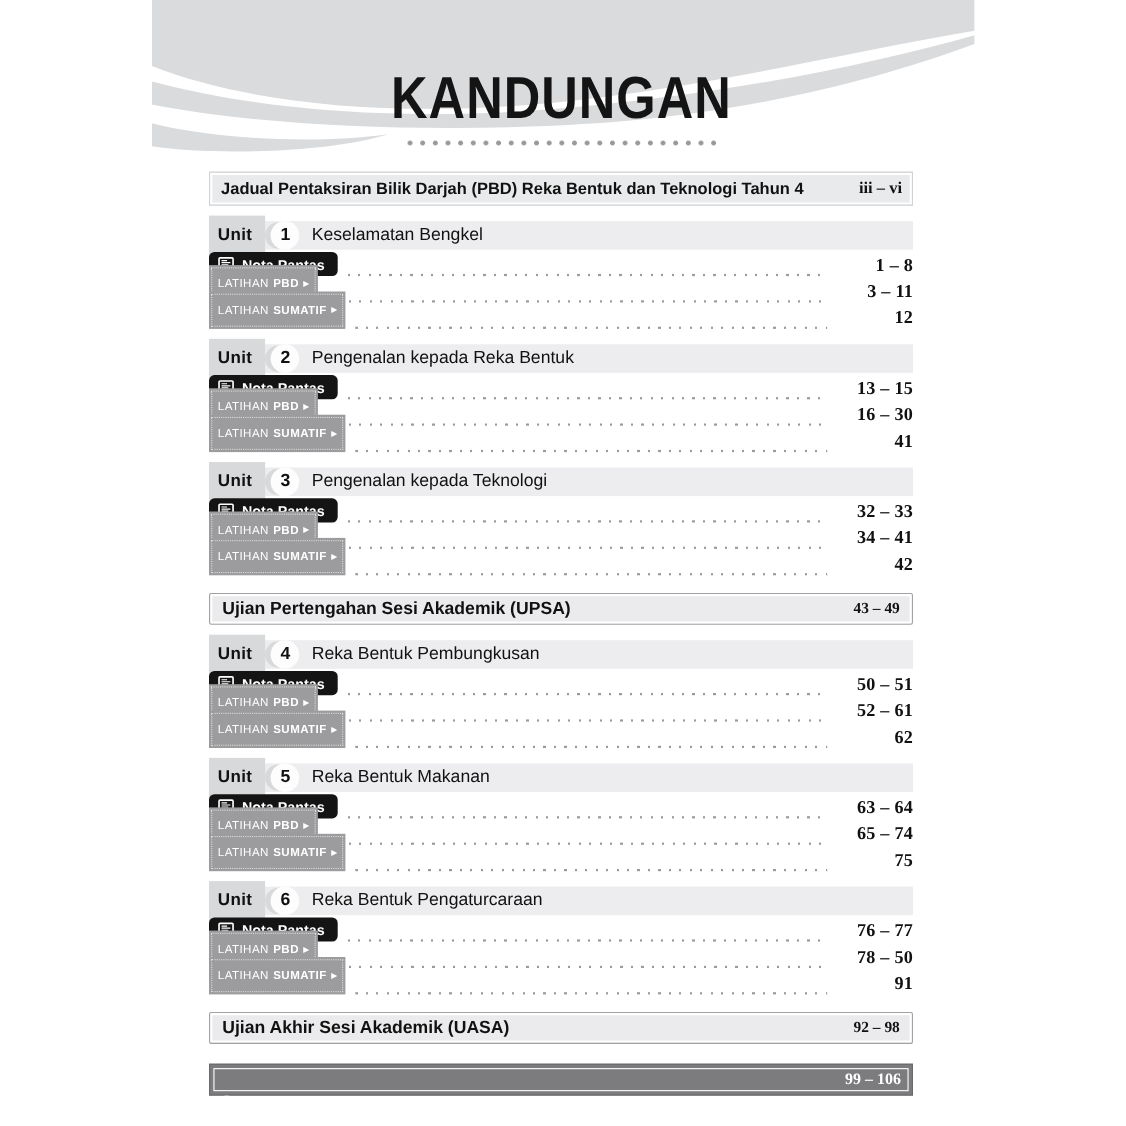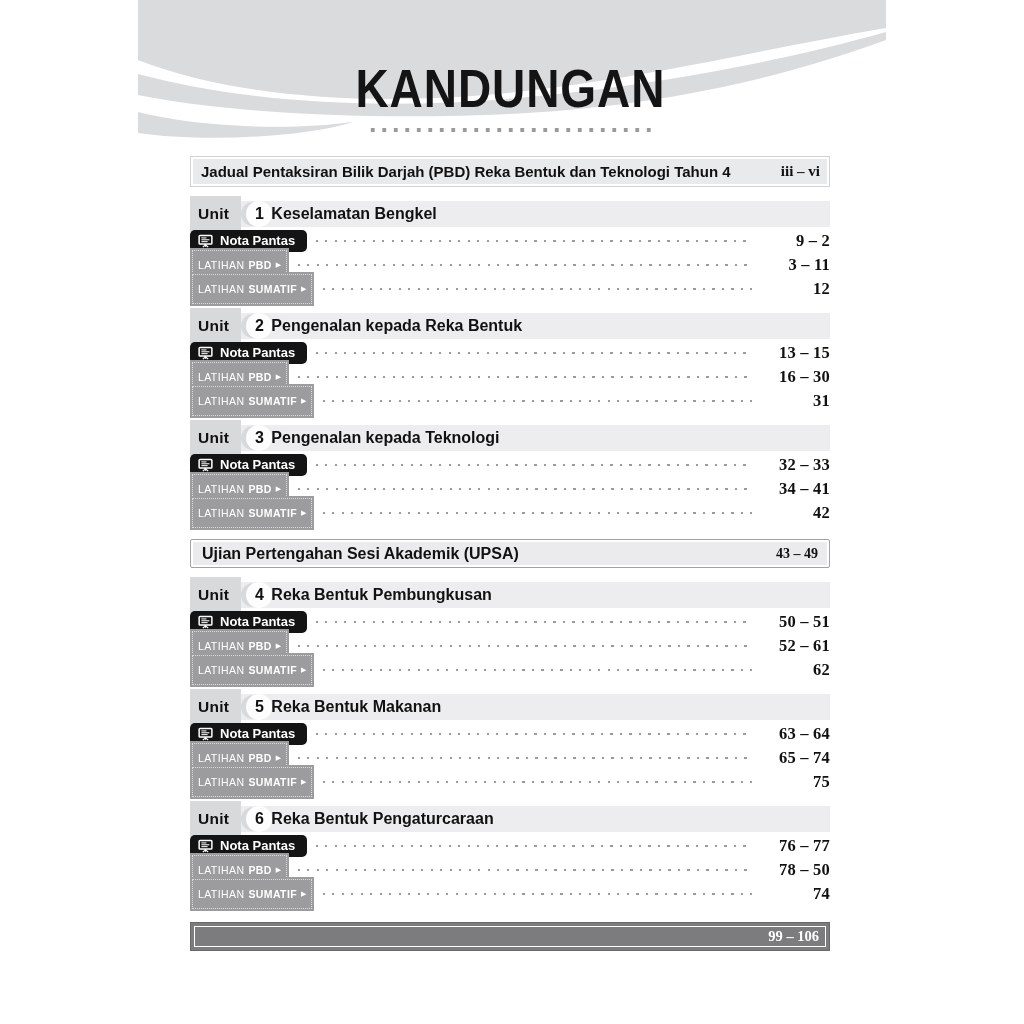--- a/index.html
+++ b/index.html
@@ -28,23 +28,23 @@
   .unit-section { margin-top:14px; }
   .unit-header { display:flex; align-items:center; height:26px; background:#ededef; }
   .unit-chip { background:#d8d9db; height:36px; display:flex; align-items:center;
                padding:0 12px 0 8px; font-weight:700; font-size:15.5px; letter-spacing:.3px; }
   .unit-num-badge { position:relative; width:30px; height:26px; flex:0 0 auto; }
   .unit-num-badge .crescent { position:absolute; left:0; top:1px; width:24px; height:24px;
                border-radius:50%; background:#d8d9db; }
   .unit-num-badge .numcircle { position:absolute; left:5px; top:0; width:26px; height:26px;
                border-radius:50%; background:#fdfdfd; display:flex; align-items:center;
                justify-content:center; font-weight:700; font-size:16px; }
-  .unit-title { margin-left:0; font-weight:700; font-size:16px; }
-
-  .toc-row { display:flex; align-items:center; height:21px; margin-top:3px; }
+  .unit-title { margin-left:12px; font-weight:400; font-size:16px; }
+
+  .toc-row { display:flex; align-items:flex-end; height:21px; margin-top:3px; }
   .badge-nota { display:inline-flex; align-items:center; gap:7px; background:#141414; color:#fff;
                 font-weight:700; font-size:13px; height:22px; padding:0 12px 0 8px;
                 border-radius:5px; flex:0 0 auto; }
   .badge-gray { display:inline-flex; align-items:center; background:#9c9c9e; color:#fff;
                 font-size:10.5px; height:34px; padding:0 8px; flex:0 0 auto;
                 outline:1px dotted #dcdcdc; outline-offset:-3px; }
   .badge-prefix { font-weight:400; letter-spacing:.4px; margin-right:4px; }
   .badge-name { font-weight:700; letter-spacing:.4px; }
   .badge-arrow { font-size:7px; margin-left:4px; line-height:1; }
 
@@ -106,21 +106,21 @@
           <line x1="3.6" y1="3.7" x2="9" y2="3.7" stroke="#fff" stroke-width="1.1"></line>
           <line x1="3.6" y1="5.7" x2="12.2" y2="5.7" stroke="#fff" stroke-width="1.1"></line>
           <line x1="3.6" y1="7.7" x2="10.2" y2="7.7" stroke="#fff" stroke-width="1.1"></line>
           <line x1="8" y1="10.3" x2="8" y2="13.2" stroke="#fff" stroke-width="1.3"></line>
           <line x1="8" y1="10.8" x2="5.2" y2="13.6" stroke="#fff" stroke-width="1.3"></line>
           <line x1="8" y1="10.8" x2="10.8" y2="13.6" stroke="#fff" stroke-width="1.3"></line>
         </svg>
         <span>Nota Pantas</span>
       </span>
       <span class="leader"></span>
-      <span class="pages">9 – 2</span>
+      <span class="pages">1 – 8</span>
     </div>
     <div class="toc-row">
       <span class="badge-gray">
         <span class="badge-prefix">LATIHAN</span>
         <span class="badge-name">PBD</span>
         <span class="badge-arrow">▶</span>
       </span>
       <span class="leader"></span>
       <span class="pages">3 – 11</span>
     </div>
@@ -169,21 +169,21 @@
       <span class="leader"></span>
       <span class="pages">16 – 30</span>
     </div>
     <div class="toc-row">
       <span class="badge-gray">
         <span class="badge-prefix">LATIHAN</span>
         <span class="badge-name">SUMATIF</span>
         <span class="badge-arrow">▶</span>
       </span>
       <span class="leader"></span>
-      <span class="pages">31</span>
+      <span class="pages">41</span>
     </div>
   </section>
 
   <section class="unit-section">
     <div class="unit-header">
       <span class="unit-chip">Unit</span>
       <span class="unit-num-badge">
         <span class="crescent"></span>
         <span class="numcircle">3</span>
       </span>
@@ -354,24 +354,28 @@
       <span class="leader"></span>
       <span class="pages">78 – 50</span>
     </div>
     <div class="toc-row">
       <span class="badge-gray">
         <span class="badge-prefix">LATIHAN</span>
         <span class="badge-name">SUMATIF</span>
         <span class="badge-arrow">▶</span>
       </span>
       <span class="leader"></span>
-      <span class="pages">74</span>
-    </div>
-  </section>
-
+      <span class="pages">91</span>
+    </div>
+  </section>
+
+  <div class="exam-bar">
+    <span class="exam-label">Ujian Akhir Sesi Akademik (UASA)</span>
+    <span class="exam-pages">92 – 98</span>
+  </div>
 
   <div class="answers-bar">
     <span class="answers-inner-line"></span>
     <span class="answers-label">Jawapan</span>
     <span class="answers-pages">99 – 106</span>
   </div>
 
 </div>
 
 </body></html>

